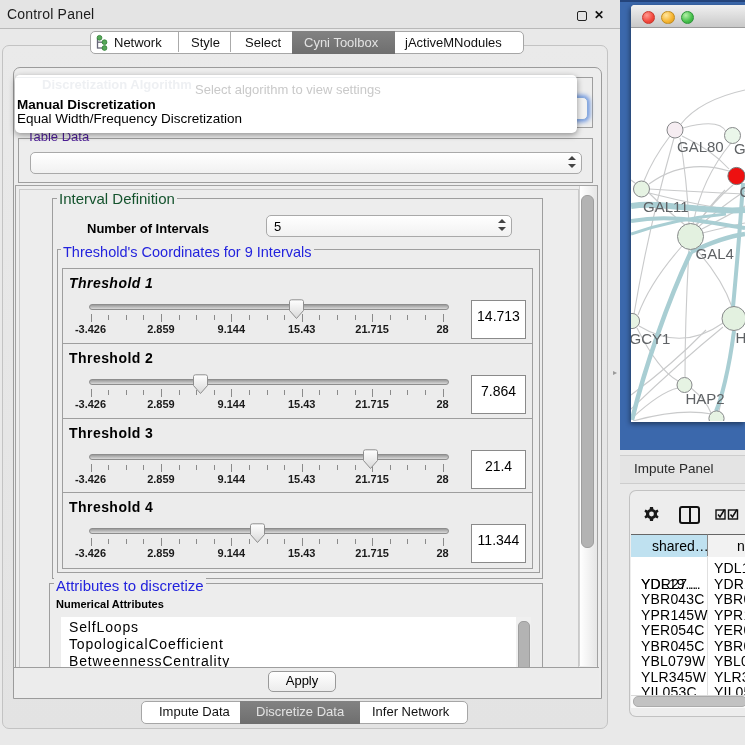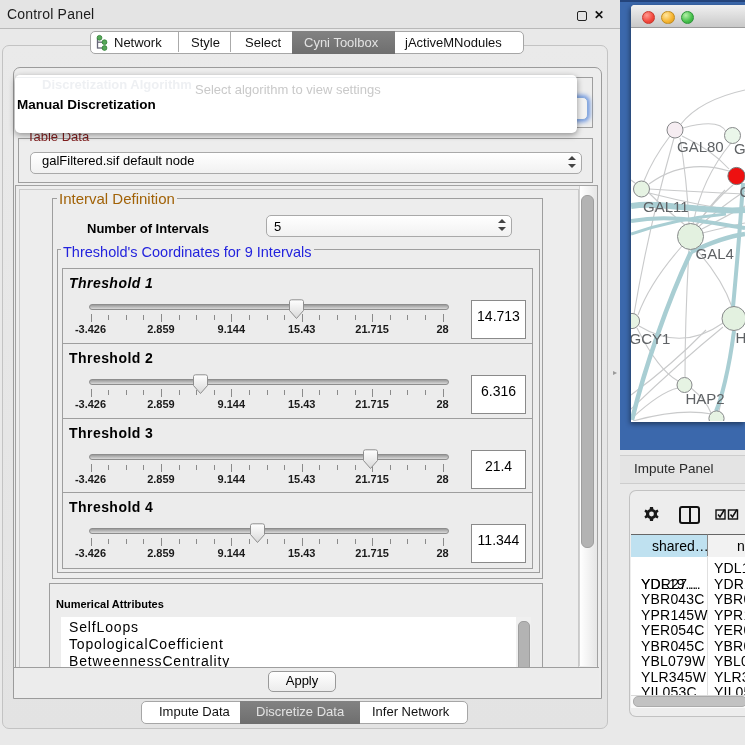--- a/index.html
+++ b/index.html
@@ -24,21 +24,21 @@
 #discframe{left:20px;top:77px;width:571px;height:49px;border:1px solid #9e9e9e;}
 #disccombo{left:30px;top:97px;width:556px;height:21px;background:#f2f2f2;border:1px solid #88aadd;border-radius:5px;box-shadow:0 0 4px 2px rgba(80,130,220,.8);}
 
 #popup{z-index:3;left:15px;top:75px;width:562px;height:58px;background:#fff;border-radius:5px;box-shadow:0 2px 6px rgba(0,0,0,.4);}
 #popfaint{z-index:4;left:42px;top:77px;font-size:13px;font-weight:bold;color:#eef0f3;}
 #popgray{z-index:4;left:195px;top:82px;font-size:13px;color:#c9c9c9;}
 #popitem1{z-index:4;left:17px;top:97px;font-size:13.5px;font-weight:bold;color:#000;}
 #popitem2{z-index:4;left:17px;top:110.5px;font-size:13.5px;color:#000;}
 
 #tdframe{left:18px;top:138px;width:573px;height:43px;border:1px solid #9e9e9e;}
-#tdtitle{left:27px;top:129px;font-size:13px;color:#7f1d1d;background:transparent;}
+#tdtitle{left:27px;top:129px;font-size:13px;color:#4c1d95;background:transparent;}
 .combo{background:linear-gradient(#ffffff,#f1f1f1);border:1px solid #a9a9a9;border-radius:5px;}
 #tdcombo{left:30px;top:152px;width:550px;height:20px;}
 #tdcombotext{left:42px;top:153px;font-size:13px;color:#000;}
 
 #scrollpane{left:15px;top:185px;width:581px;height:481px;border:1px solid #a2a2a2;background:#ededed;}
 #innerpanel{left:19px;top:189px;width:558px;height:477px;background:#ededed;border:1px solid #c9c9c9;border-bottom:none;}
 #sbtrack{left:579px;top:186px;width:17px;height:480px;background:linear-gradient(to right,#ffffff,#e6e6e6);border-left:1px solid #d0d0d0;}
 #sbthumb{left:581px;top:195px;width:11px;height:351px;background:#b3b3b3;border:1px solid #9e9e9e;border-radius:6px;}
 
 .frame{border:1px solid #9e9e9e;background:transparent;}
@@ -104,37 +104,37 @@
  <div class="abs tabtxt" style="left:405px;">jActiveMNodules</div>
 
  <div class="abs" id="discframe"></div>
  <div class="abs" id="disccombo"></div>
 
  <div class="abs" id="popup"></div>
  <div class="abs" style="z-index:4;left:16px;top:77px;width:560px;height:1px;background:#eff1f3;"></div>
  <div class="abs" id="popfaint">Discretization Algorithm</div>
  <div class="abs" id="popgray">Select algorithm to view settings</div>
  <div class="abs" id="popitem1">Manual Discretization</div>
+ <div class="abs" id="popitem2">Equal Width/Frequency Discretization</div>
 
  <div class="abs" id="tdframe"></div>
  <div class="abs" id="tdtitle">Table Data</div>
  <div class="abs combo" id="tdcombo"></div>
- <div class="abs" id="tdcombotext">galFiltered.sif default node</div>
  <svg class="abs" style="left:566px;top:155px" width="12" height="15" viewBox="0 0 12 15">
   <path d="M2,5 L6,1 L10,5 Z" fill="#444"></path>
       <path d="M2,9 L6,13 L10,9 Z" fill="#444"></path>
  </svg>
 
  <div class="abs" id="scrollpane"></div>
  <div class="abs" id="innerpanel"></div>
  <div class="abs" id="sbtrack"></div>
  <div class="abs" id="sbthumb"></div>
 
  <div class="abs frame" style="left:52px;top:198px;width:489px;height:379px;"></div>
- <div class="abs ftitle" style="left:57px;top:190.5px;color:#a16207;">Interval Definition</div>
+ <div class="abs ftitle" style="left:57px;top:190.5px;color:#14532d;">Interval Definition</div>
  <div class="abs b" style="left:87px;top:220.5px;font-size:13px;">Number of Intervals</div>
  <div class="abs combo" style="left:266px;top:215px;width:244px;height:20px;"></div>
  <div class="abs" style="left:274px;top:219px;font-size:13px;">5</div>
  <svg class="abs" style="left:496px;top:218px" width="12" height="15" viewBox="0 0 12 15">
   <path d="M2,5 L6,1 L10,5 Z" fill="#444"></path>
       <path d="M2,9 L6,13 L10,9 Z" fill="#444"></path>
  </svg>
 
  <div class="abs frame" style="left:57px;top:249px;width:481px;height:322px;"></div>
  <div class="abs ftitle" style="left:61px;top:245px;font-size:14.5px;line-height:14.5px;color:#2323dd;">Threshold's Coordinates for 9 Intervals</div>
@@ -212,21 +212,21 @@
       <div class="abs ticklabels" style="left:412.5px;top:398px;width:60px;text-align:center;">28</div>
       <svg class="abs" style="left:192px;top:374px" width="17" height="21" viewBox="0 0 17 21">
         <path d="M1.5,2.5 A2,2 0 0 1 3.5,0.8 L13.5,0.8 A2,2 0 0 1 15.5,2.5 L15.5,11.5 L8.5,19.5 L1.5,11.5 Z" fill="url(#g343)" stroke="#8f8f8f" stroke-width="1"></path>
         <defs>
           <linearGradient id="g343" x1="0" y1="0" x2="0" y2="1">
             <stop offset="0" stop-color="#ffffff"></stop>
             <stop offset="1" stop-color="#d8d8d8"></stop>
           </linearGradient>
         </defs>
       </svg>
-      <div class="abs vbox" style="left:471px;top:375px;padding-top:7px;">6.316</div>
+      <div class="abs vbox" style="left:471px;top:375px;padding-top:7px;">7.864</div>
       <div class="abs tbox" style="top:418px;"></div>
       <div class="abs ttitle" style="left:69px;top:425px;">Threshold 3</div>
       <div class="abs track" style="left:89px;top:454px;width:358px;"></div>
       <div class="abs" style="left:90.5px;top:464px;width:1px;height:8px;background:#8a8a8a;"></div>
       <div class="abs" style="left:108.1px;top:465px;width:1px;height:5px;background:#8a8a8a;"></div>
       <div class="abs" style="left:125.7px;top:465px;width:1px;height:5px;background:#8a8a8a;"></div>
       <div class="abs" style="left:143.3px;top:465px;width:1px;height:5px;background:#8a8a8a;"></div>
       <div class="abs" style="left:160.9px;top:464px;width:1px;height:8px;background:#8a8a8a;"></div>
       <div class="abs" style="left:178.5px;top:465px;width:1px;height:5px;background:#8a8a8a;"></div>
       <div class="abs" style="left:196.1px;top:465px;width:1px;height:5px;background:#8a8a8a;"></div>
@@ -296,20 +296,21 @@
           <linearGradient id="g492" x1="0" y1="0" x2="0" y2="1">
             <stop offset="0" stop-color="#ffffff"></stop>
             <stop offset="1" stop-color="#d8d8d8"></stop>
           </linearGradient>
         </defs>
       </svg>
       <div class="abs vbox" style="left:471px;top:524px;padding-top:7px;">11.344</div>
     </div>
 
  <div class="abs frame" style="left:49px;top:583px;width:492px;height:100px;border-bottom:none;"></div>
+ <div class="abs ftitle" style="left:54px;top:578px;color:#2323dd;">Attributes to discretize</div>
  <div class="abs b" style="left:56px;top:598px;font-size:11px;">Numerical Attributes</div>
  <div class="abs" style="left:61px;top:617px;width:455px;height:60px;background:#fff;"></div>
  <div class="abs" style="left:516px;top:617px;width:15px;height:60px;background:#f0f0f0;"></div>
  <div class="abs" style="left:518px;top:621px;width:10px;height:56px;background:#b3b3b3;border:1px solid #9e9e9e;border-radius:5px 5px 0 0;"></div>
  <div class="abs" style="left:69px;top:619px;font-size:14px;letter-spacing:0.85px;">SelfLoops</div>
  <div class="abs" style="left:69px;top:653px;font-size:14px;letter-spacing:0.85px;">BetweennessCentrality</div>
  <div class="abs" style="left:69px;top:636px;font-size:14px;letter-spacing:0.85px;">TopologicalCoefficient</div>
 
  <div class="abs" id="applybar"></div>
  <div class="abs" id="applybtn">Apply</div>

